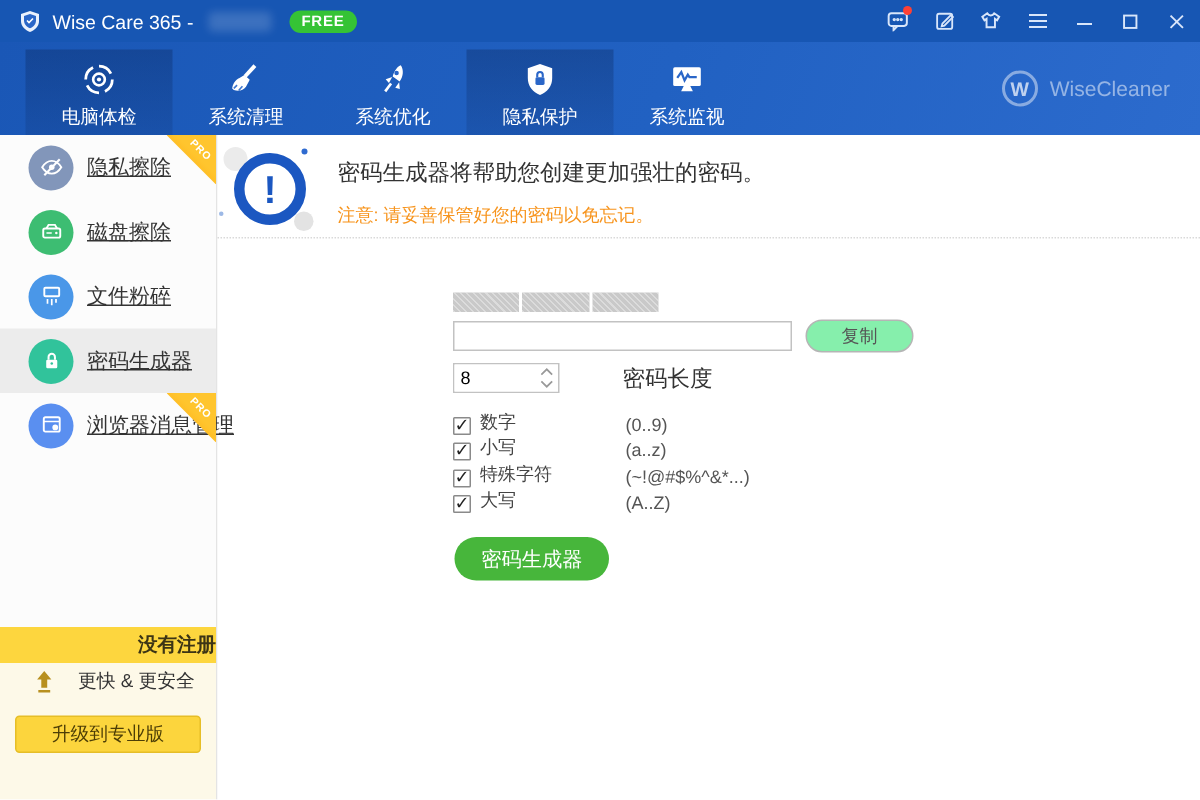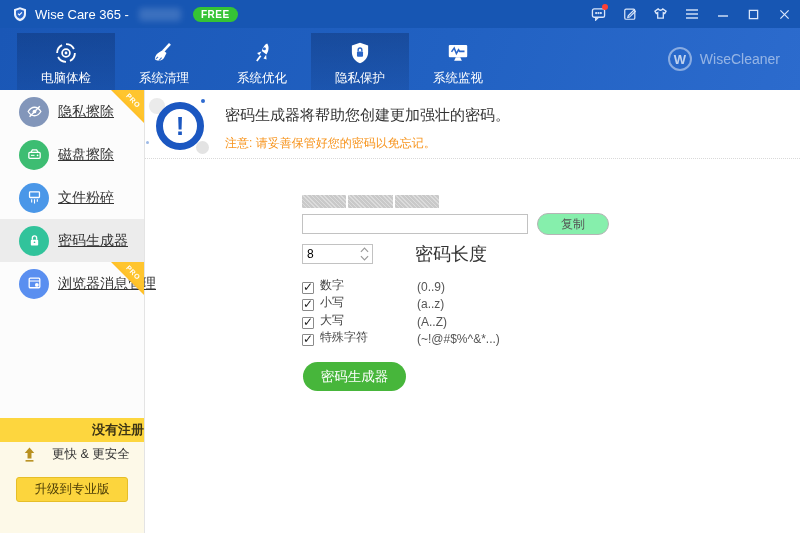--- a/index.html
+++ b/index.html
@@ -37,21 +37,21 @@
   .side-item.selected { background:#ececec; }
   .side-ico { width:30px; height:30px; border-radius:50%; display:flex; align-items:center; justify-content:center; flex:0 0 auto; }
   .side-label { margin-left:9px; font-size:14px; color:#333; white-space:nowrap;text-decoration:underline; }
   .pro-ribbon { position:absolute; top:0; right:0; width:33px; height:33px; background:linear-gradient(to bottom left,#ffc52e 40%,#ffa000); clip-path:polygon(0 0,100% 0,100% 100%); }
   .pro-text { position:absolute; top:7px; right:2px; transform:rotate(45deg); color:#fff; font-size:7px; font-weight:bold; letter-spacing:.5px; }
   .side-spacer { flex:1; background:#fcfcfc; }
   .reg-band { height:24px; background:#fdd63e; color:#3c3415; font-size:13px; font-weight:bold; text-align:right; line-height:24px; cursor:pointer; }
   .reg-area { height:91px; background:#fdf9e8; }
   .tagline { display:flex; align-items:center; margin:3px 0 0 20px; }
   .tagline-text { font-size:12.5px; color:#333; margin-left:13px; }
-  .upgrade-btn { display:block; margin:13px auto 0; width:112px; height:25px; background:#fcd53d; border:1px solid #e6be27; border-radius:3px; font-size:12.5px; color:#4d3e06; font-family:inherit; cursor:pointer; }
+  .upgrade-btn { display:block; margin:13px auto 0; width:124px; height:25px; background:#fcd53d; border:1px solid #e6be27; border-radius:3px; font-size:12.5px; color:#4d3e06; font-family:inherit; cursor:pointer; }
 
   
   .main { flex:1; background:#fff; display:flex; flex-direction:column; }
   .main-header { height:68px; display:flex; padding:10px 0 0 8px; }
   .info-badge { position:relative; width:54px; height:54px; flex:0 0 auto; }
   .info-ring { position:absolute; left:3px; top:2px; width:48px; height:48px; border:7px solid #1b57c1; border-radius:50%; background:#fff; display:flex; align-items:center; justify-content:center; color:#1b57c1; font-weight:bold; font-size:26px; z-index:2; }
   .deco-c1 { position:absolute; left:-4px; top:-2px; width:16px; height:16px; border-radius:50%; background:#ebebeb; z-index:1; }
   .deco-c2 { position:absolute; right:-2px; bottom:0; width:13px; height:13px; border-radius:50%; background:#e3e3e3; z-index:1; }
   .deco-d1 { position:absolute; right:2px; top:-1px; width:4px; height:4px; border-radius:50%; background:#2f6bd0; z-index:3; }
   .deco-d2 { position:absolute; left:-7px; bottom:10px; width:3px; height:3px; border-radius:50%; background:#9db9e6; z-index:3; }
@@ -65,21 +65,21 @@
   .meter-seg { flex:1; background:#c9c9c9; background-image:repeating-linear-gradient(45deg,rgba(255,255,255,.35) 0 1px,transparent 1px 3px); }
   .pw-row { margin-top:5px; display:flex; align-items:center; }
   .pw-input { width:226px; height:20px; border:1px solid #c2c2c2; font-size:12px; padding:0 4px; font-family:inherit; }
   .copy-btn { margin-left:9px; width:72px; height:22px; border:1px solid #b5b5b5; border-radius:11px; background:#86efac; color:#555; font-size:12px; font-family:inherit; cursor:pointer; }
   .len-row { margin-top:7px; display:flex; align-items:center; }
   .len-box { position:relative; width:71px; height:20px; border:1px solid #c2c2c2; background:#fff; }
   .len-box input { position:absolute; inset:0; border:none; width:100%; height:100%; font-size:12px; padding:0 4px; font-family:inherit; outline:none; }
   .spinner { position:absolute; right:3px; top:0; height:100%; display:flex; flex-direction:column; justify-content:center; gap:1px; }
   .spin-btn { width:10px; height:7px; display:flex; align-items:center; justify-content:center; cursor:pointer; }
   .spin-btn svg { stroke:#9a9a9a; fill:none; stroke-width:1.3; }
-  .len-label { margin-left:42px; font-size:18px; color:#333;text-align:right; }
+  .len-label { margin-left:42px; font-size:15px; color:#333;text-align:right; }
   .opts { margin-top:10px; }
   .opt-row { height:17.5px; display:flex; align-items:flex-end; }
   .checkbox { width:12px; height:12px; border:1px solid #8a8a8a; border-radius:1px; background:#fff; position:relative; cursor:pointer; flex:0 0 auto; }
   .checkbox.on::after { content:"✓"; position:absolute; left:0; top:-3px; font-size:12px; font-weight:bold; color:#222; }
   .opt-label { margin-left:6px; font-size:12px; color:#444; width:97px; }
   .opt-hint { font-size:12px; color:#555; }
   .gen-btn { margin-top:16px; margin-left:1px; width:103px; height:29px; background:#47b63b; border:none; border-radius:15px; color:#fff; font-size:13.5px; font-family:inherit; cursor:pointer; display:block; }
 </style>
 </head>
 <body>
@@ -328,28 +328,28 @@
             <span class="opt-label">数字</span>
             <span class="opt-hint">(0..9)</span>
           </div>
           <div class="opt-row">
             <span class="checkbox on"></span>
             <span class="opt-label">小写</span>
             <span class="opt-hint">(a..z)</span>
           </div>
           <div class="opt-row">
             <span class="checkbox on"></span>
+            <span class="opt-label">特殊字符</span>
+            <span class="opt-hint">(~!@#$%^&amp;*...)</span>
+          </div>
+          <div class="opt-row">
+            <span class="checkbox on"></span>
             <span class="opt-label">大写</span>
             <span class="opt-hint">(A..Z)</span>
           </div>
-          <div class="opt-row">
-            <span class="checkbox on"></span>
-            <span class="opt-label">特殊字符</span>
-            <span class="opt-hint">(~!@#$%^&amp;*...)</span>
-          </div>
         </div>
 
         <button class="gen-btn">密码生成器</button>
       </div>
 
     </div>
   </div>
 </div>
 
 </body></html>

